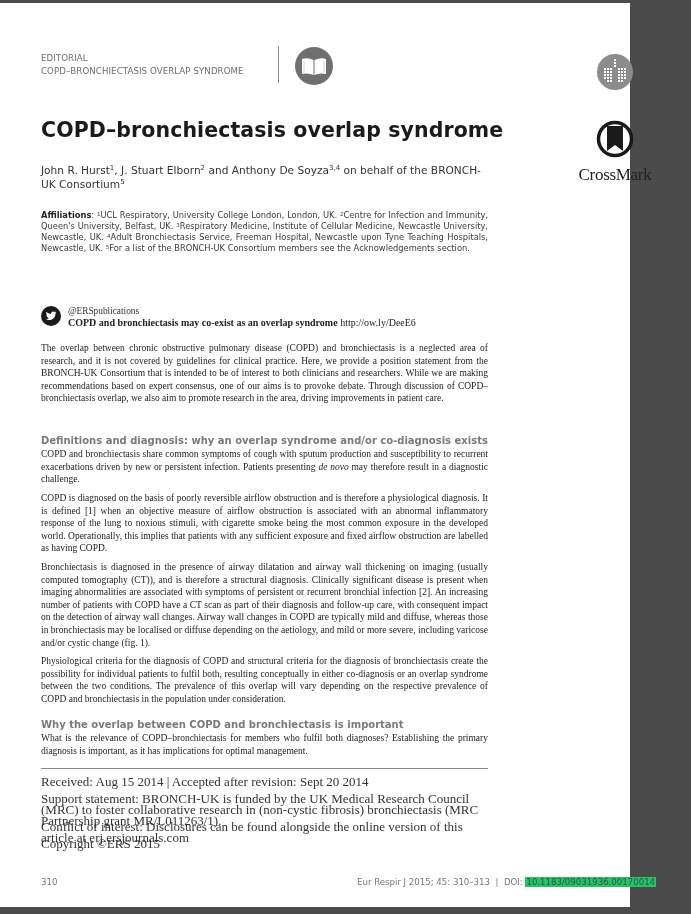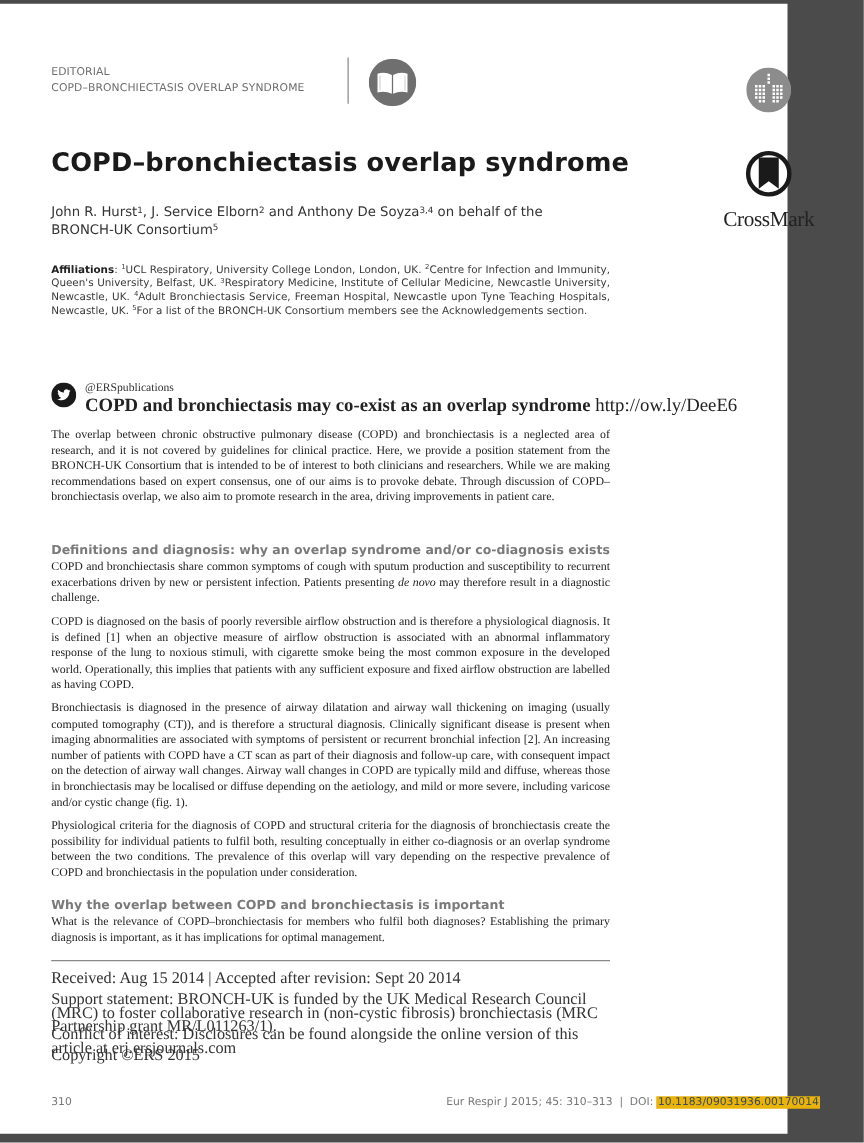--- a/index.html
+++ b/index.html
@@ -21,32 +21,32 @@
   .authors sup { font-size:7px; vertical-align:top; position:relative; top:-2px; }
 
   .aff { left:41px; top:207px; width:447px; font-size:8.3px; color:#3a3a3a; line-height:11.1px; text-align:justify; }
   .aff b { color:#222; }
   .aff sup { font-size:5.5px; vertical-align:top; position:relative; top:-1px; }
   .corr { left:41px; top:259px; width:447px; font-size:8.3px; color:#3a3a3a; line-height:11.1px; text-align:justify; }
   .corr b { color:#222; }
 
   .tweet-icon { left:41px; top:303px; width:20px; height:20px; }
   .tweet-handle { left:68px; top:303px; font-size:9.3px; color:#333; }
-  .tweet-text { left:68px; top:314px; font-size:15px; color:#222; }
+  .tweet-text { left:68px; top:314px; font-size:10px; color:#222; }
   .tweet-text b { font-weight:bold; }
 
   .para { left:41px; width:447px; font-size:9.5px; color:#222; line-height:12.6px; text-align:justify; }
   .h2 { left:41px; font-size:10px; font-weight:bold; color:#7a7a7a; }
 
   .hrule { left:41px; top:765px; width:447px; height:1px; background:#888; }
   .meta { left:41px; width:447px; font-size:13px; color:#333; line-height:11.2px; }
 
   .footer-page { left:41px; top:874px; font-size:8.6px; color:#777; }
   .footer-right { left:357px; top:874px; font-size:8.6px; color:#777; white-space:nowrap; }
-  .doi-val { background:#eab308; color:#3b4b5b; padding:0 1px; }
+  .doi-val { background:#22c55e; color:#3b4b5b; padding:0 1px; }
 </style>
 </head>
 <body>
 
 <div class="page">
 
   <div class="abs kicker sans">
     <div>EDITORIAL</div>
     <div>COPD–BRONCHIECTASIS OVERLAP SYNDROME</div>
   </div>
@@ -100,21 +100,21 @@
     <svg width="38" height="40" viewBox="0 0 38 40">
       <circle cx="19" cy="20" r="16.5" fill="none" stroke="#1a1a1a" stroke-width="3.5"></circle>
       <path d="M11 7 L27 7 L27 32 L19 26 L11 32 Z" fill="#1a1a1a"></path>
     </svg>
     <span class="crossmark-text">CrossMark</span>
   </div>
 
   <div class="abs title sans">COPD–bronchiectasis overlap syndrome</div>
 
   <div class="abs authors sans">
-    <span>John R. Hurst</span><sup>1</sup><span>, </span><span>J. Service Elborn</span><sup>2</sup><span> and </span><span>Anthony De Soyza</span><sup>3,4</sup><span> on behalf of the BRONCH-UK Consortium</span><sup>5</sup>
+    <span>John R. Hurst</span><sup>1</sup><span>, </span><span>J. Stuart Elborn</span><sup>2</sup><span> and </span><span>Anthony De Soyza</span><sup>3,4</sup><span> on behalf of the BRONCH-UK Consortium</span><sup>5</sup>
   </div>
 
   <div class="abs aff sans">
     <b>Affiliations</b>: <sup>1</sup><span>UCL Respiratory, University College London, London, UK. </span><sup>2</sup><span>Centre for Infection and Immunity, Queen's University, Belfast, UK. </span><sup>3</sup><span>Respiratory Medicine, Institute of Cellular Medicine, Newcastle University, Newcastle, UK. </span><sup>4</sup><span>Adult Bronchiectasis Service, Freeman Hospital, Newcastle upon Tyne Teaching Hospitals, Newcastle, UK. </span><sup>5</sup><span>For a list of the BRONCH-UK Consortium members see the Acknowledgements section.</span>
   </div>
 
 
   <svg class="abs tweet-icon" viewBox="0 0 20 20">
     <circle cx="10" cy="10" r="10" fill="#1a1a1a"></circle>
     <path d="M15.5 6.4 c-0.4 0.2 -0.8 0.3 -1.3 0.4 c0.5 -0.3 0.8 -0.7 1 -1.2 c-0.4 0.3 -0.9 0.4 -1.4 0.5 c-0.4 -0.4 -1 -0.7 -1.6 -0.7 c-1.2 0 -2.2 1 -2.2 2.2 c0 0.2 0 0.3 0.1 0.5 c-1.8 -0.1 -3.5 -1 -4.6 -2.3 c-0.2 0.3 -0.3 0.7 -0.3 1.1 c0 0.8 0.4 1.4 1 1.8 c-0.4 0 -0.7 -0.1 -1 -0.3 c0 1.1 0.8 2 1.8 2.2 c-0.3 0.1 -0.7 0.1 -1 0 c0.3 0.9 1.1 1.5 2.1 1.5 c-0.8 0.6 -1.7 1 -2.8 1 c-0.2 0 -0.4 0 -0.5 0 c1 0.6 2.2 1 3.4 1 c4.1 0 6.3 -3.4 6.3 -6.3 l0 -0.3 c0.4 -0.3 0.8 -0.7 1 -1.1 Z" fill="#ffffff"></path>

